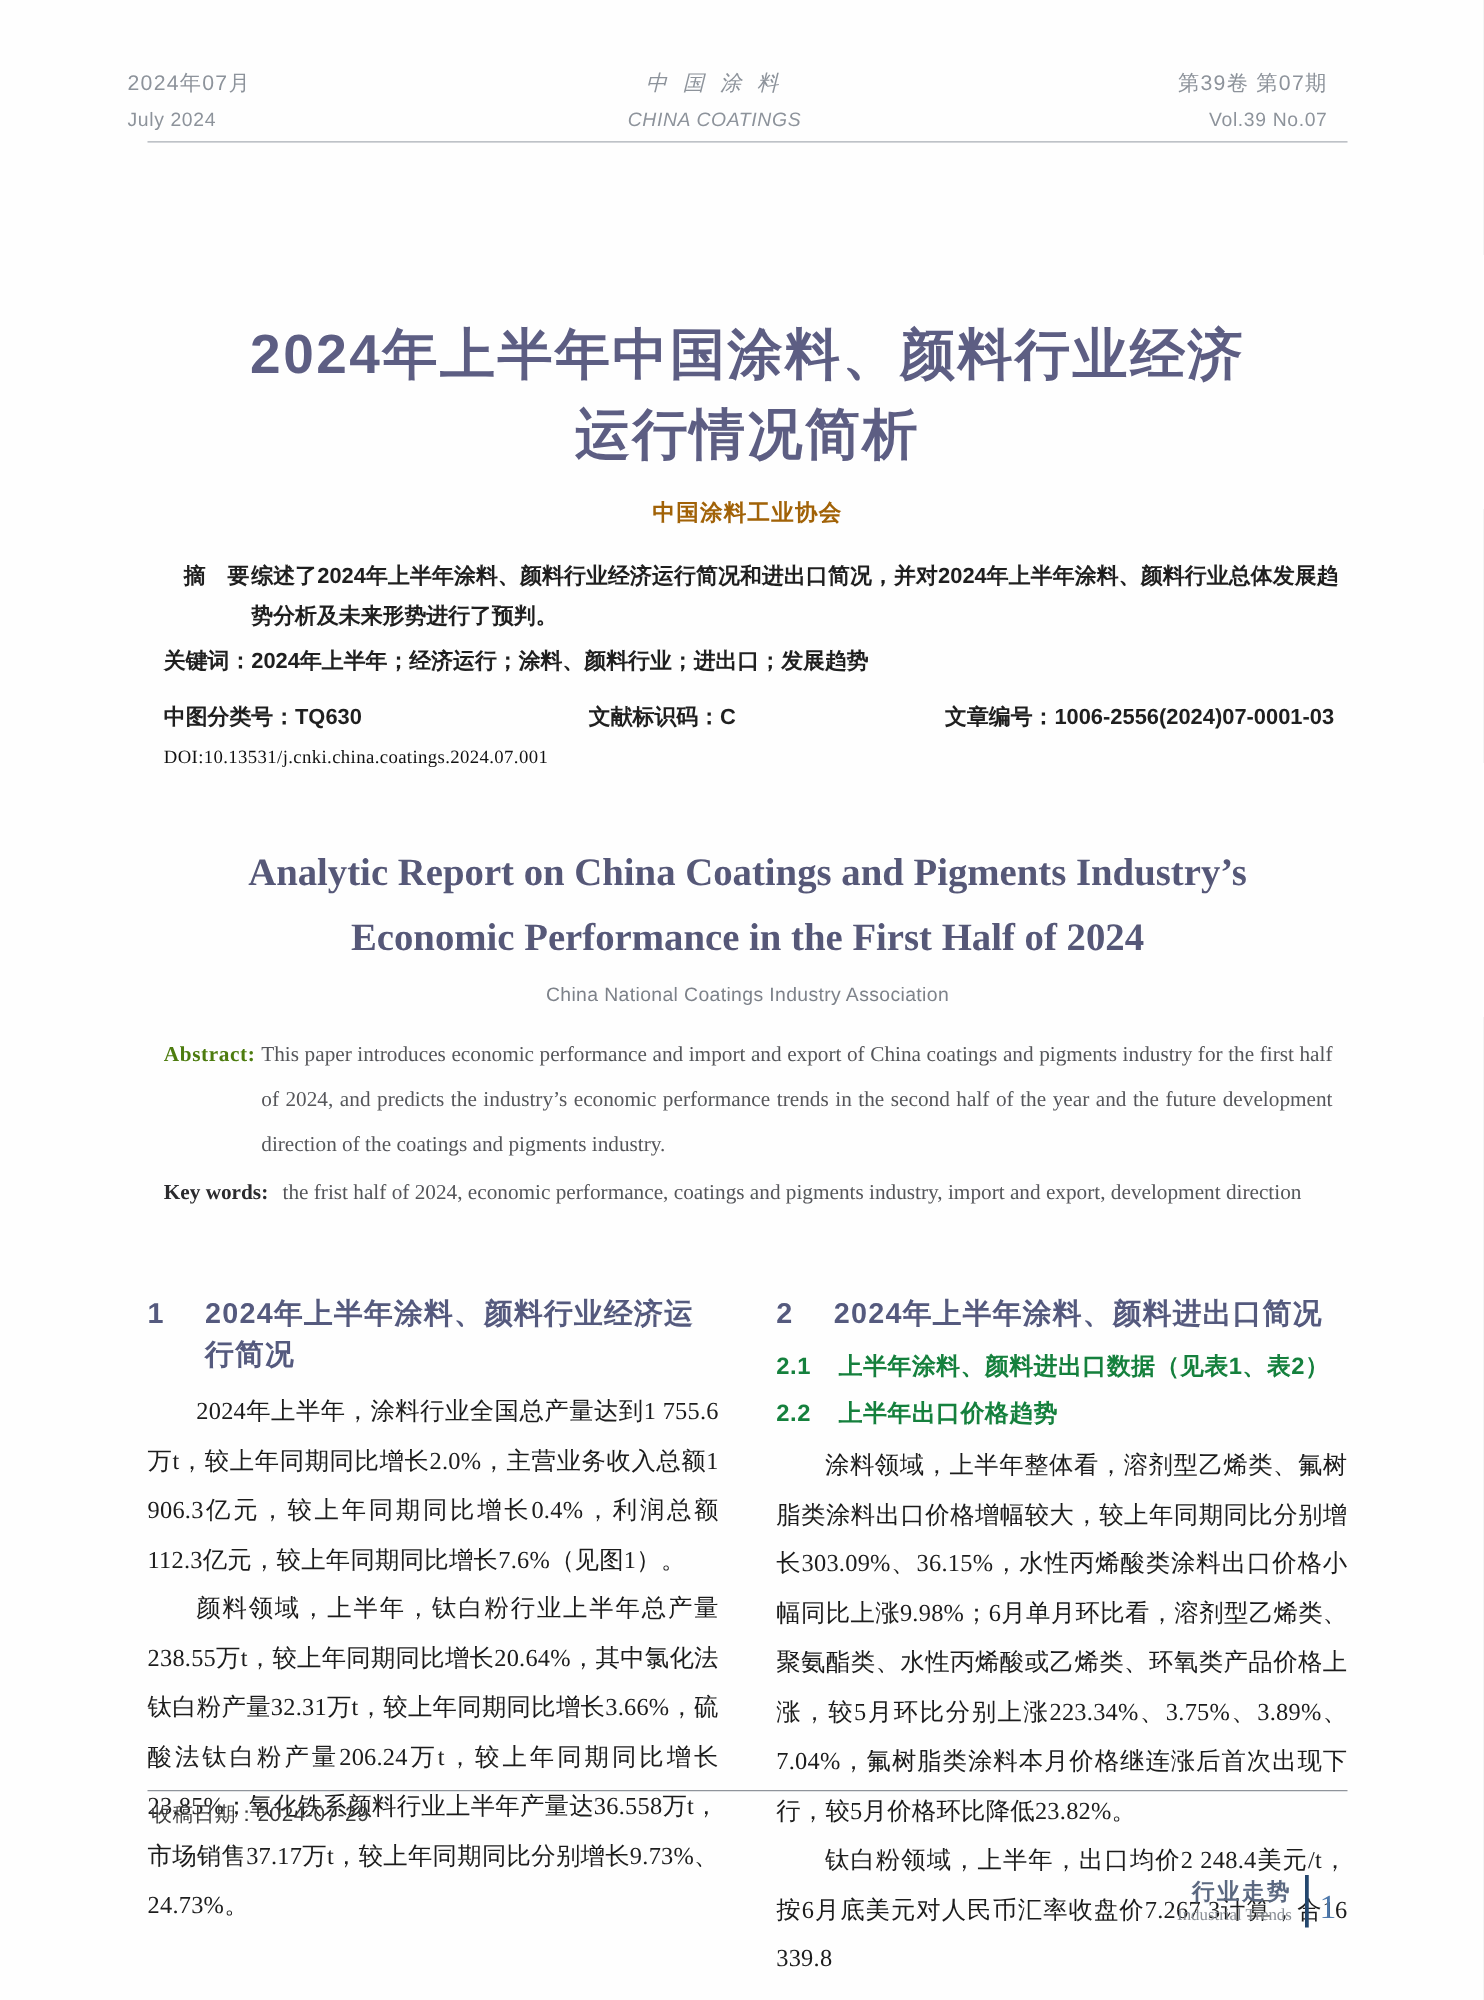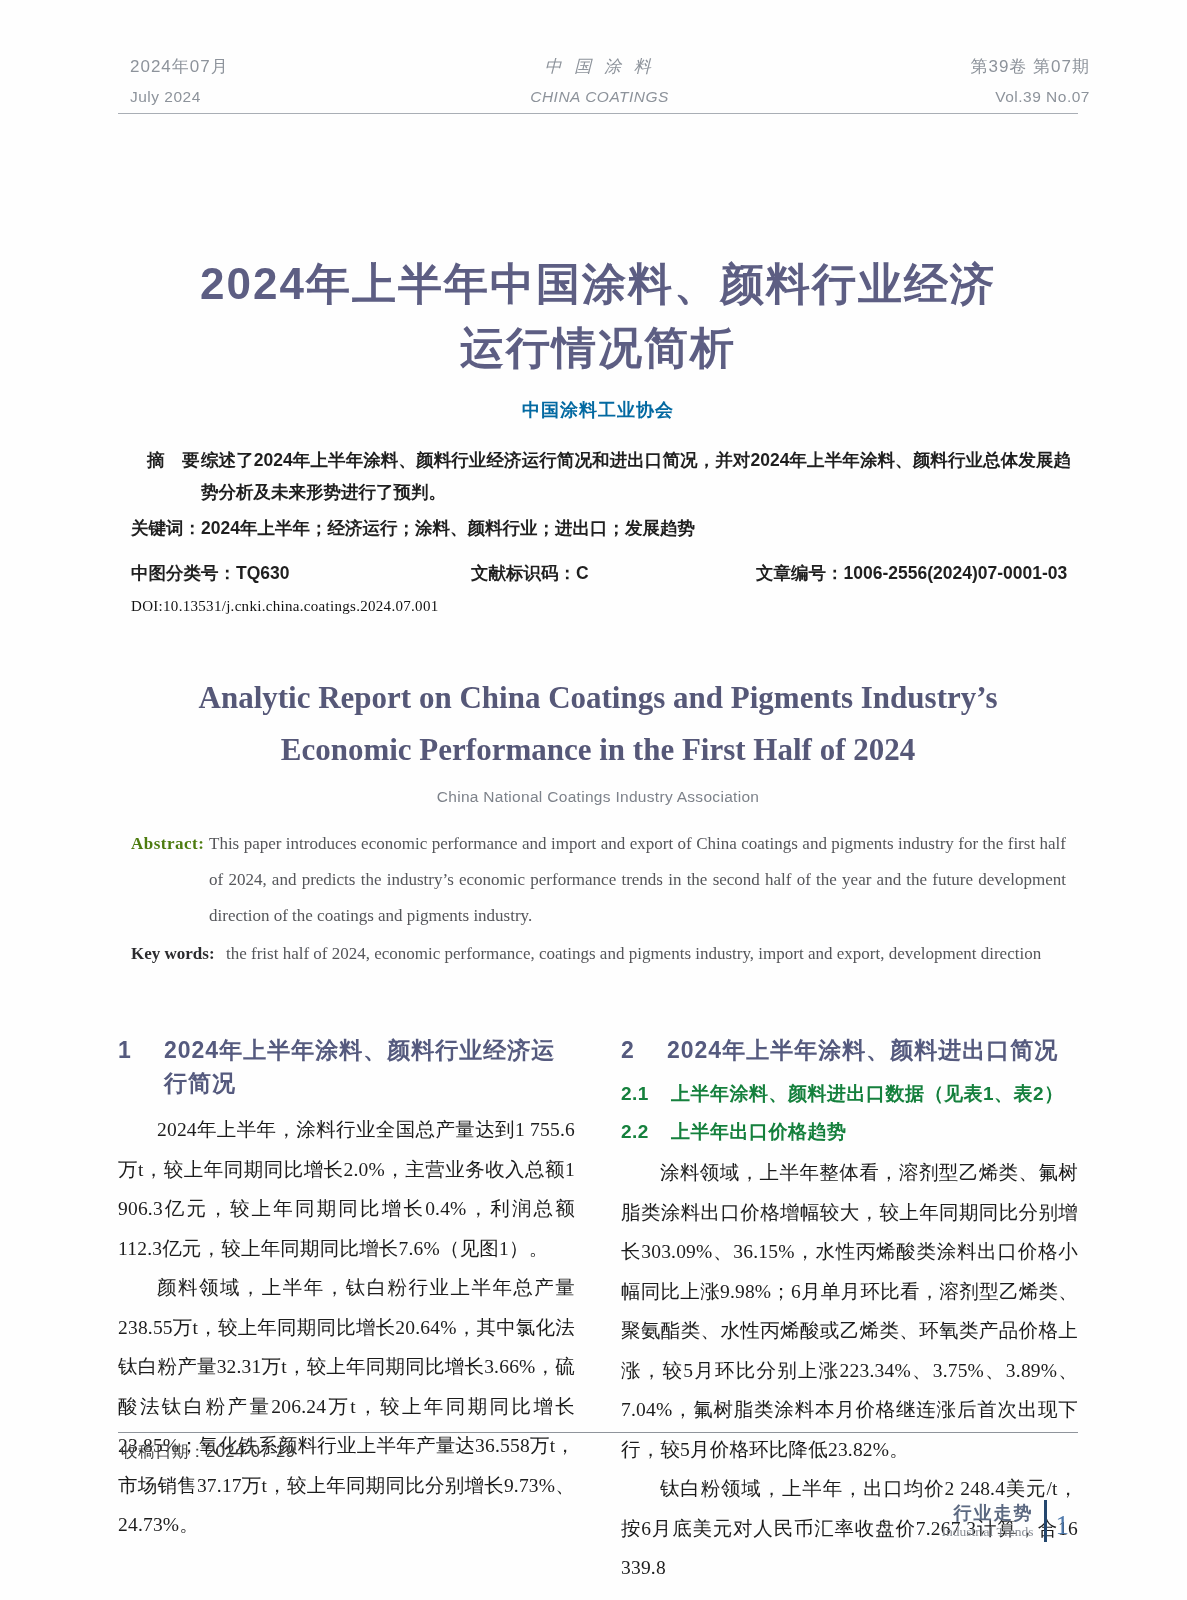--- a/index.html
+++ b/index.html
@@ -7,36 +7,36 @@
     position:relative;
     width:1187px;height:1600px;
     margin:0 auto;
     background:#fefefe;
     font-family:"Liberation Sans",sans-serif;
     color:#222;
     overflow:hidden;
   }
 
   
-  .hdr{position:absolute;top:52px;left:130px;width:960px;display:flex;justify-content:space-between;color:#8d939b;gap:29px;}
+  .hdr{position:absolute;top:52px;left:102px;width:960px;display:flex;justify-content:space-between;color:#8d939b;gap:29px;}
   .hdr-block{line-height:30px;font-size:17px;letter-spacing:1px;}
   .hdr-block.center{text-align:center;letter-spacing:4px;font-style:italic;}
   .hdr-block.right{text-align:right;}
   .hdr-block .en{font-size:15.5px;letter-spacing:0.5px;}
   .hdr-rule{position:absolute;top:113px;left:118px;width:960px;border-top:1.6px solid #a9aeb5;}
 
   
   .title-cn{
     position:absolute;top:252px;left:118px;width:960px;
     text-align:center;color:#5d5e83;
     font-size:44px;font-weight:bold;line-height:64px;letter-spacing:2px;
   }
   .author-cn{
     position:absolute;top:398px;left:118px;width:960px;
-    text-align:center;font-size:18px;font-weight:bold;color:#0369a1;letter-spacing:1px;
+    text-align:center;font-size:18px;font-weight:bold;color:#a16207;letter-spacing:1px;
   }
 
   
   .meta-cn{position:absolute;top:444px;left:131px;width:940px;font-size:17.5px;color:#1f1f1f;}
   .meta-cn .hang{position:relative;padding-left:70px;margin:0 0 2px 0;line-height:32px;text-align:justify;font-weight:600;}
   .meta-cn .hang .lbl{position:absolute;left:16px;top:0;font-weight:700;}
   .meta-cn .kw{margin:4px 0 0 0;line-height:32px;font-weight:600;}
   .meta-cn .kw .lbl{font-weight:700;}
   .clc-row{display:grid;grid-template-columns:340px 285px auto;margin-top:14px;line-height:30px;font-weight:600;}
   .doi{margin:10px 0 0 0;font-family:"Liberation Serif",serif;font-weight:normal;font-size:15px;color:#111;letter-spacing:0.3px;}

